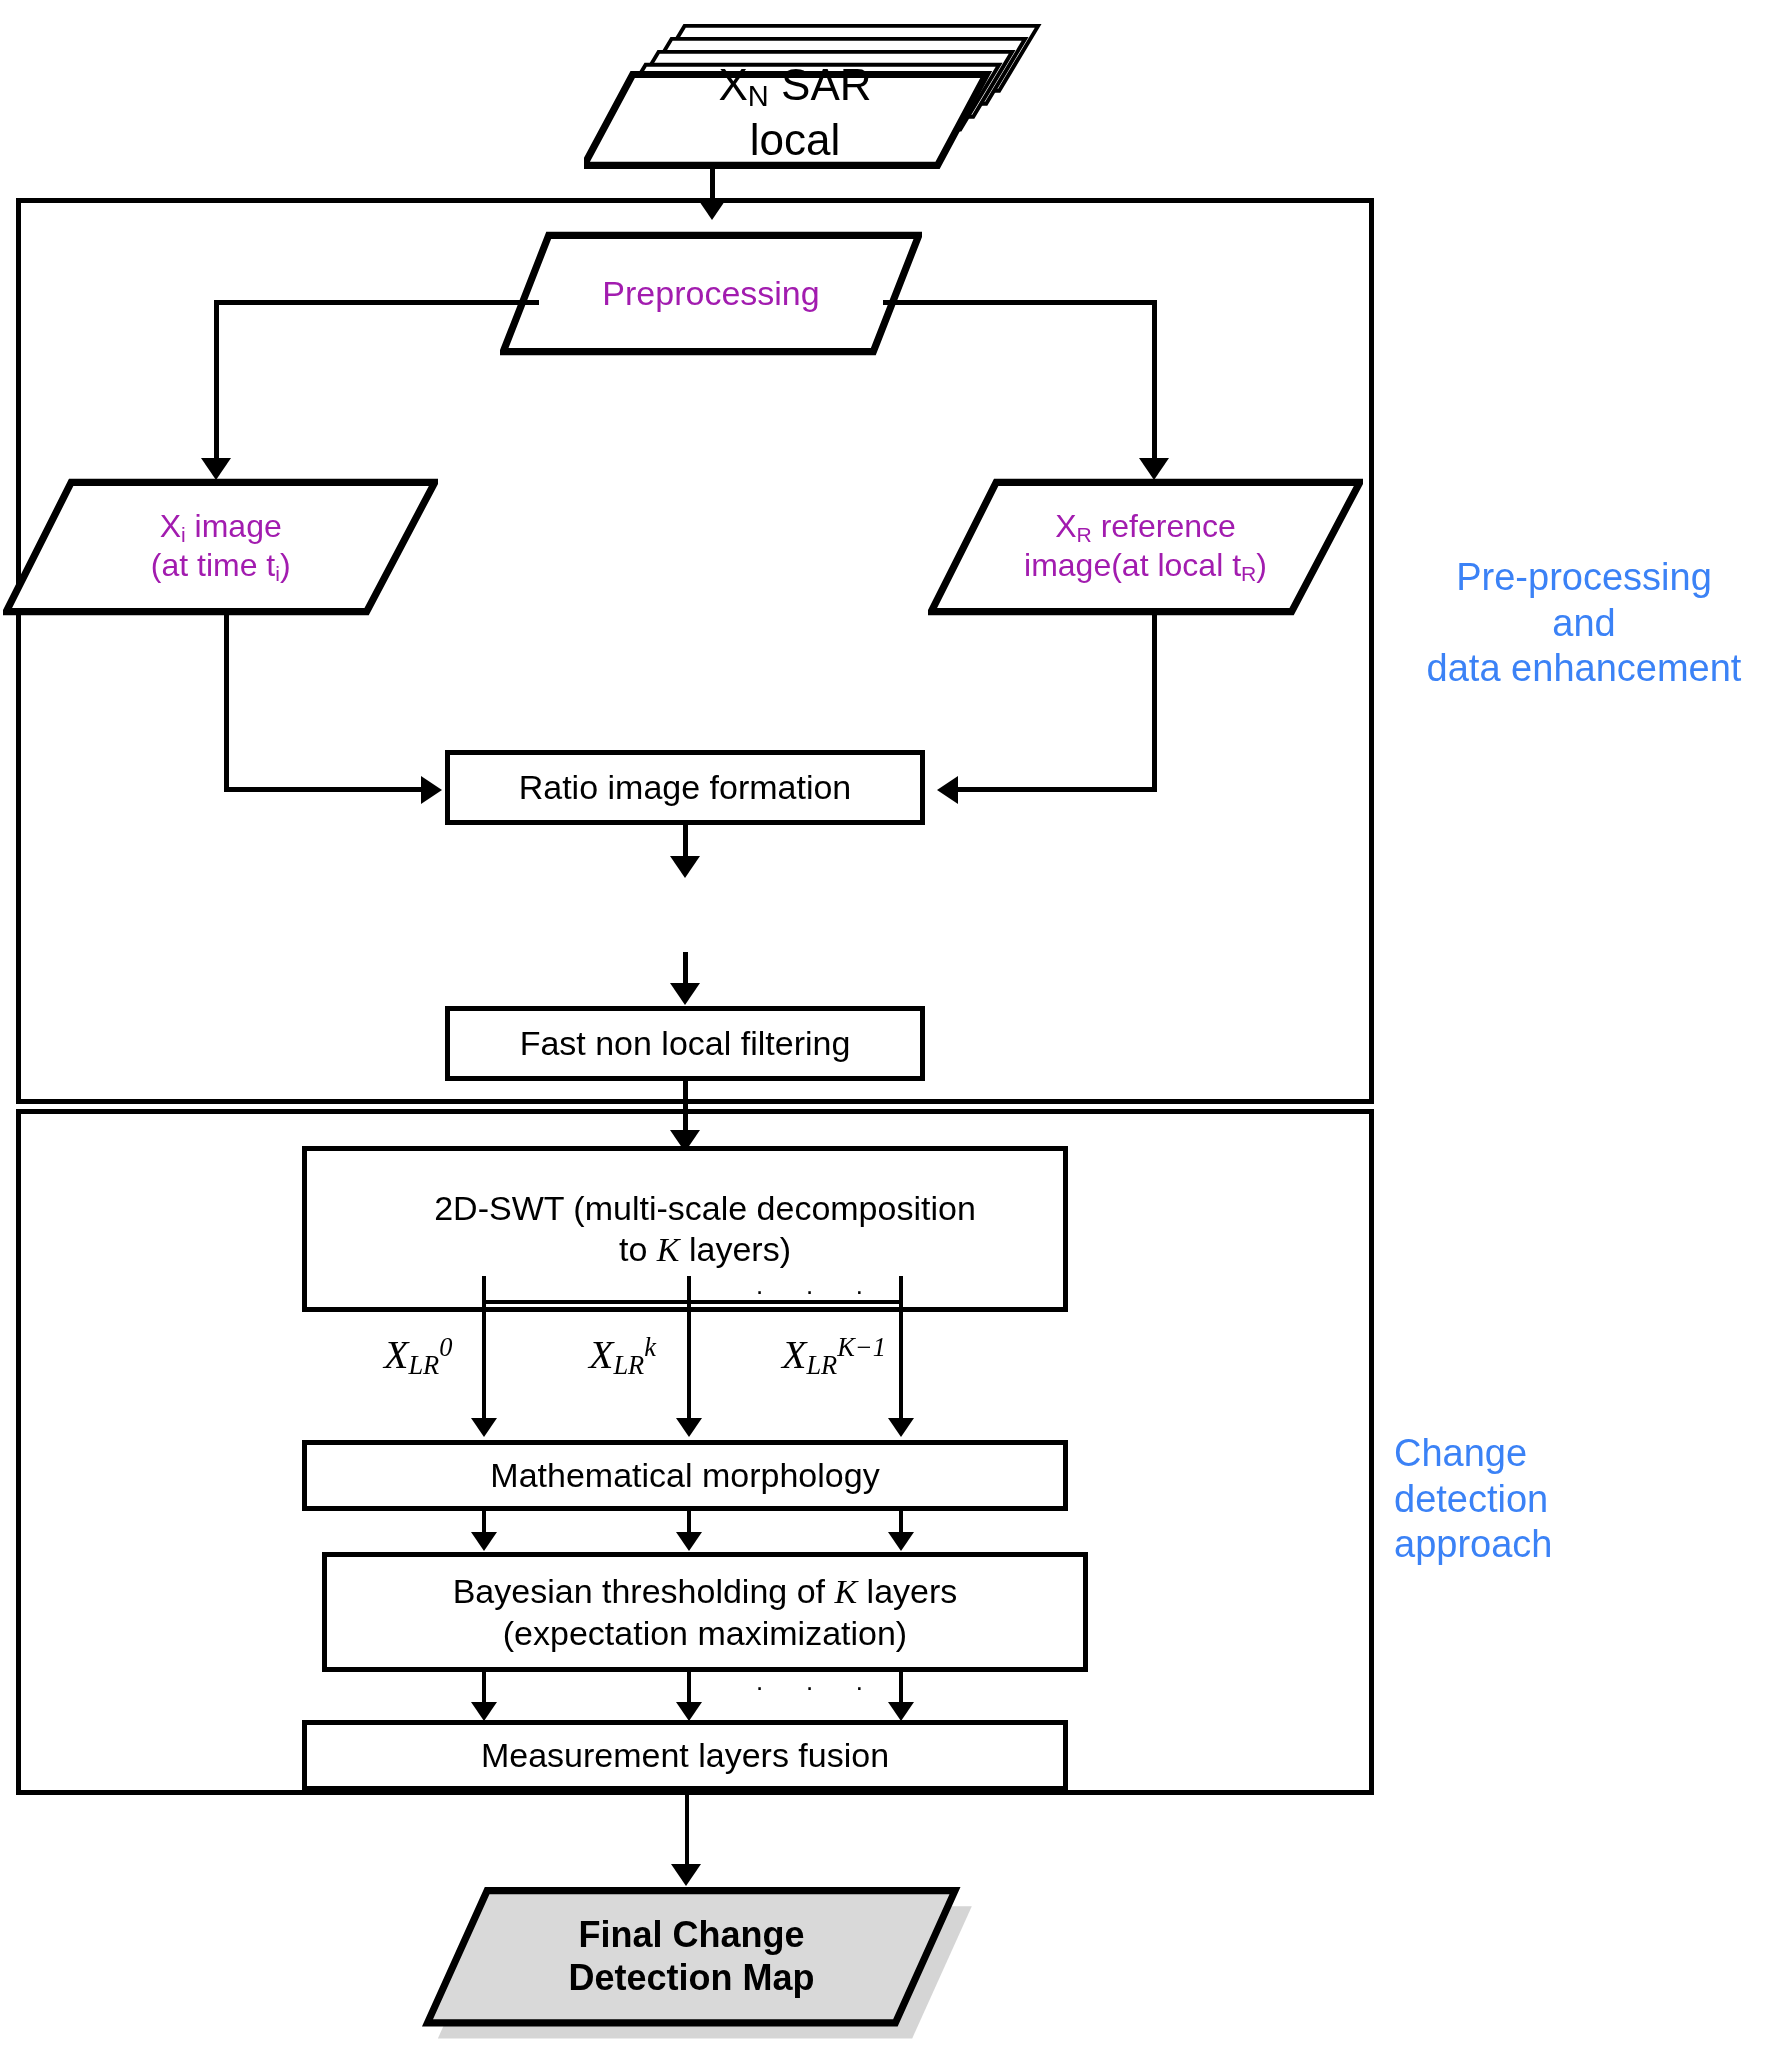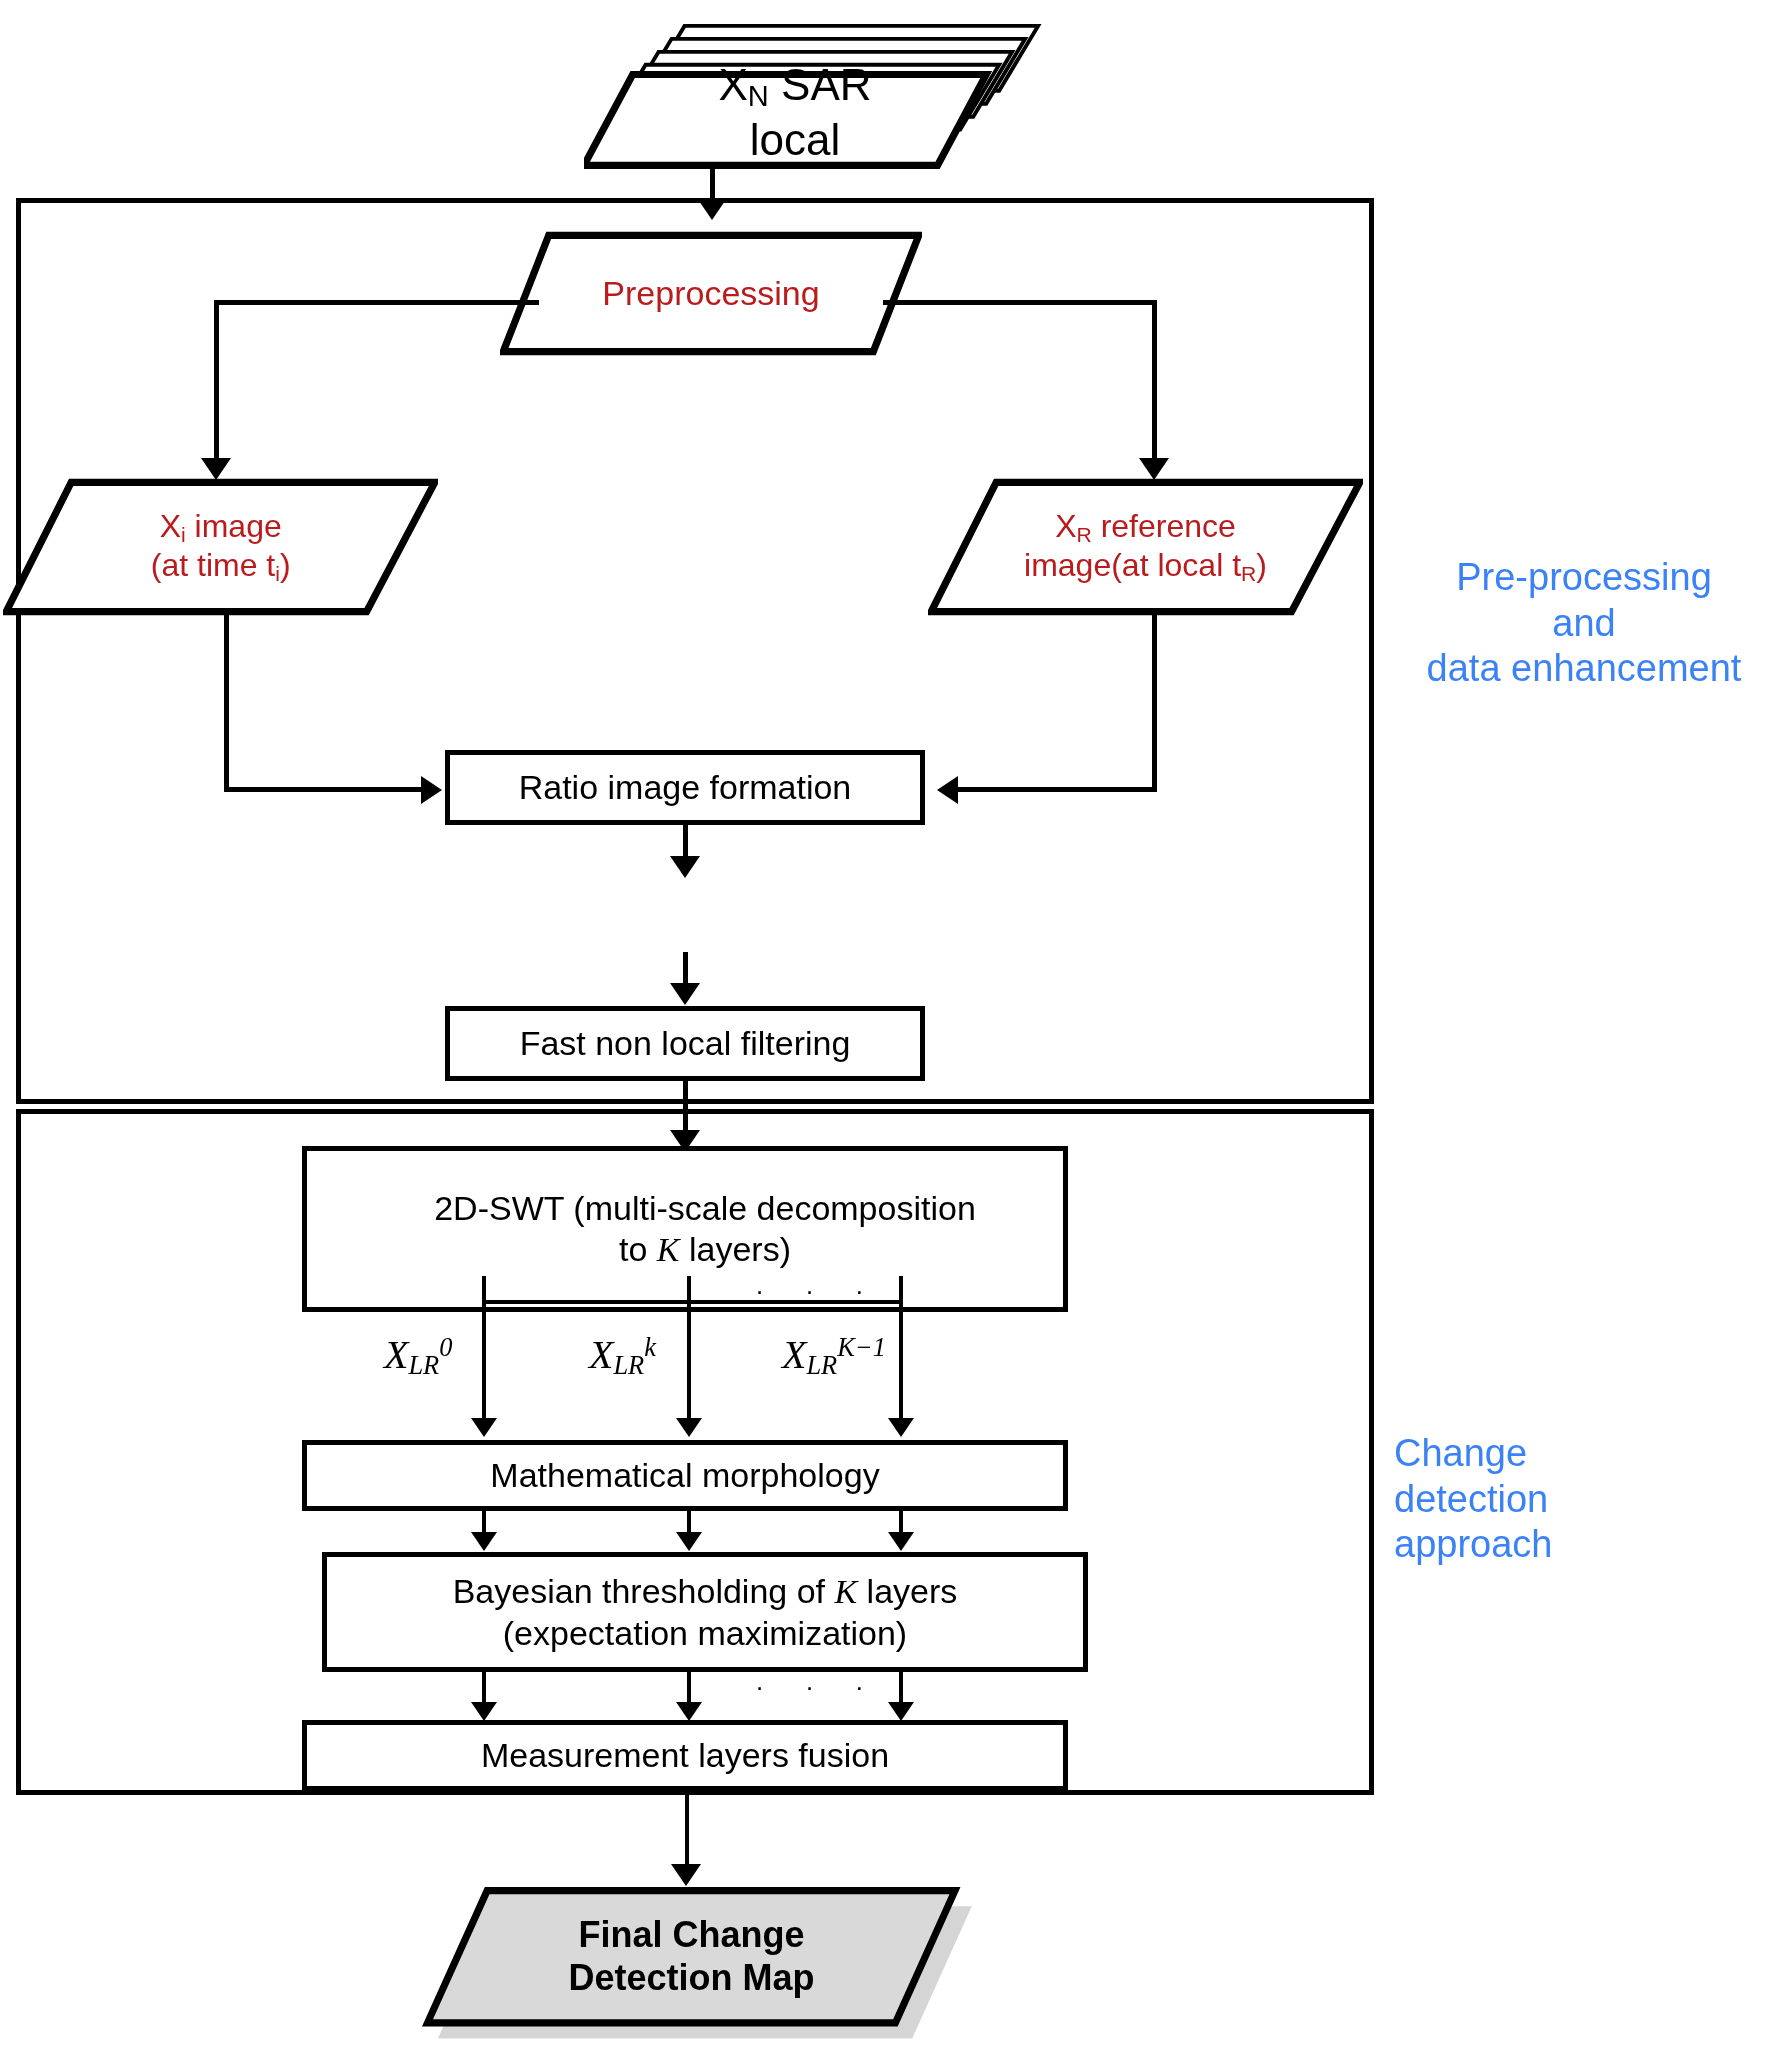--- a/index.html
+++ b/index.html
@@ -21,21 +21,21 @@
     color:#000;
     line-height:1.18;
   }
 
   
   .para-wrap{}
   .para-shape{position:absolute;inset:0;}
   .para-text{
     position:absolute;inset:0;
     display:flex;flex-direction:column;align-items:center;justify-content:center;
-    text-align:center;line-height:1.14;color:#b91c1c;
+    text-align:center;line-height:1.14;color:#a21caf;
     pointer-events:none;
   }
 
   
   .ln-h{background:#000;height:4.5px;}
   .ln-v{background:#000;width:4.5px;}
   .ln-h-thin{background:#000;height:3.9px;}
   .ln-v-thin{background:#000;width:3.9px;}
 
   .arrow-down{

